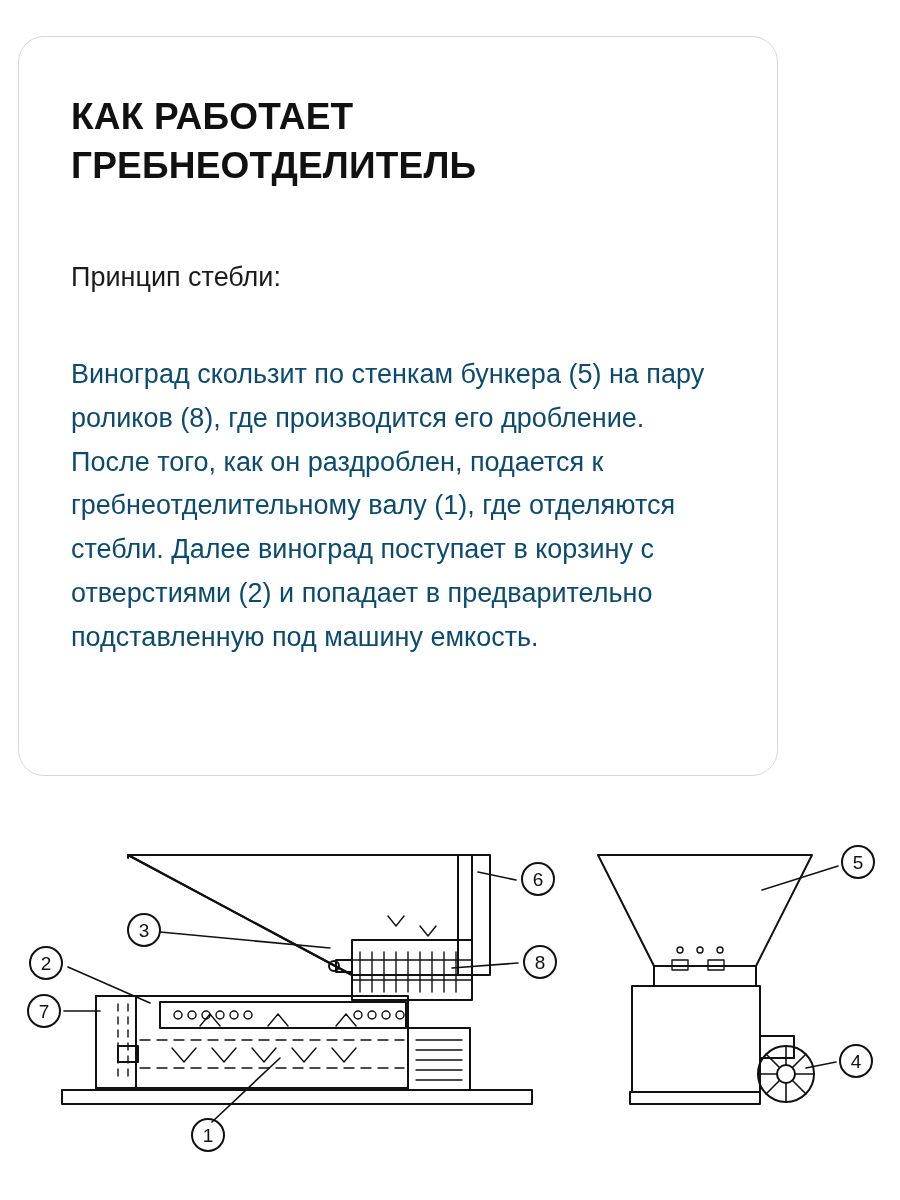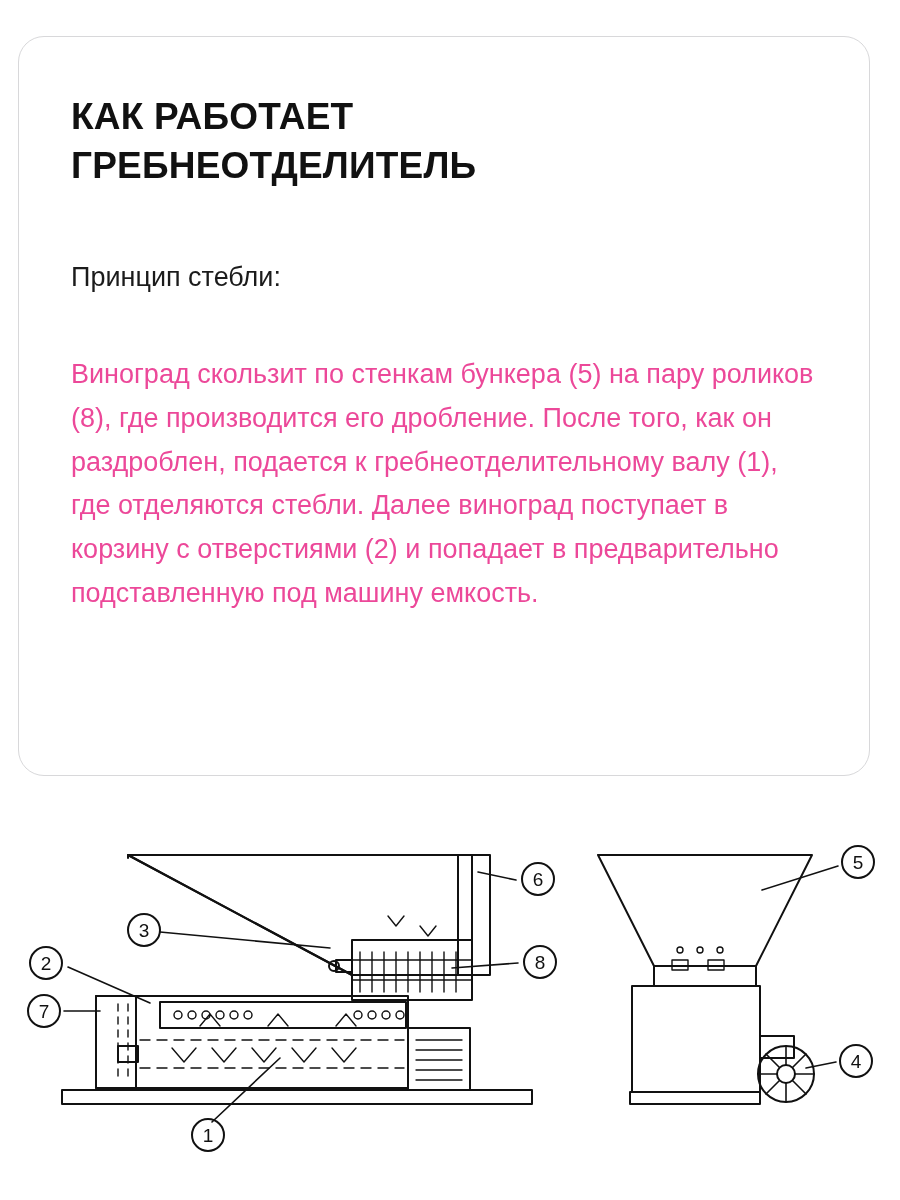--- a/index.html
+++ b/index.html
@@ -21,21 +21,21 @@
     height: 1200px;
     position: relative;
     box-sizing: border-box;
   }
 
   
   .card {
     position: absolute;
     left: 18px;
     top: 36px;
-    width: 852px;
+    width: 760px;
     height: 740px;
     box-sizing: border-box;
     border: 1.5px solid #d8d8da;
     border-radius: 26px;
     background: #ffffff;
     padding: 56px 52px 0 52px;
   }
 
   .card-title {
     font-size: 37px;
@@ -54,21 +54,21 @@
     line-height: 1.5;
     color: #1b1b1b;
     font-weight: 400;
   }
 
   .card-body {
     margin: 0;
     padding-top: 56px;
     font-size: 27px;
     line-height: 1.62;
-    color: #ec4899;
+    color: #0c4a6e;
     font-weight: 400;
     max-width: 790px;
   }
 
   
   .figure {
     position: absolute;
     left: 0;
     top: 800px;
     width: 900px;

